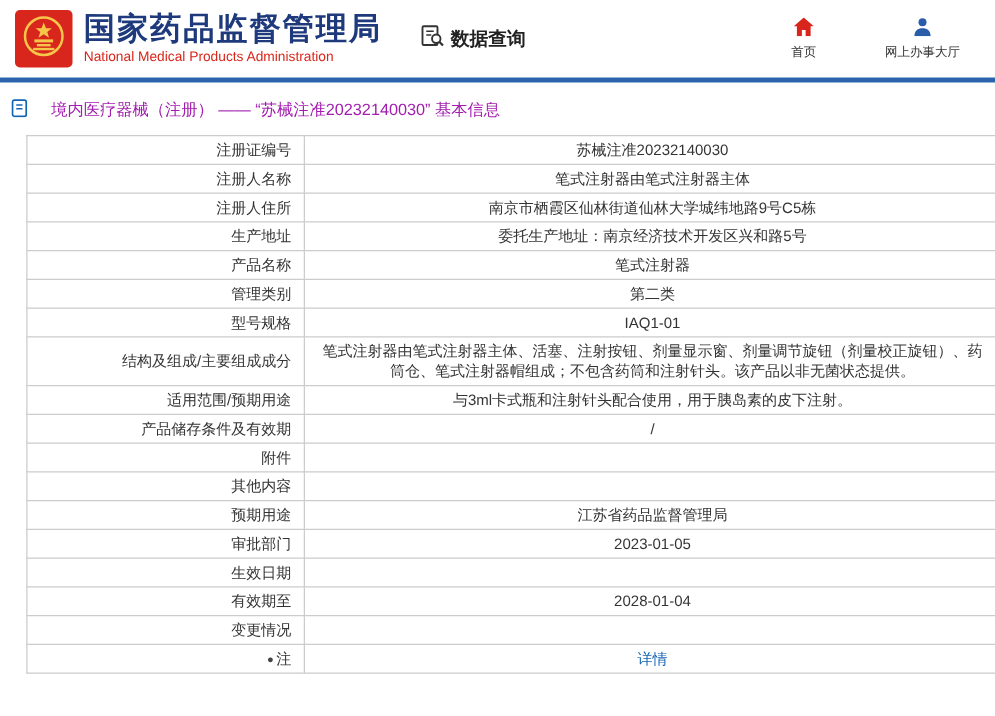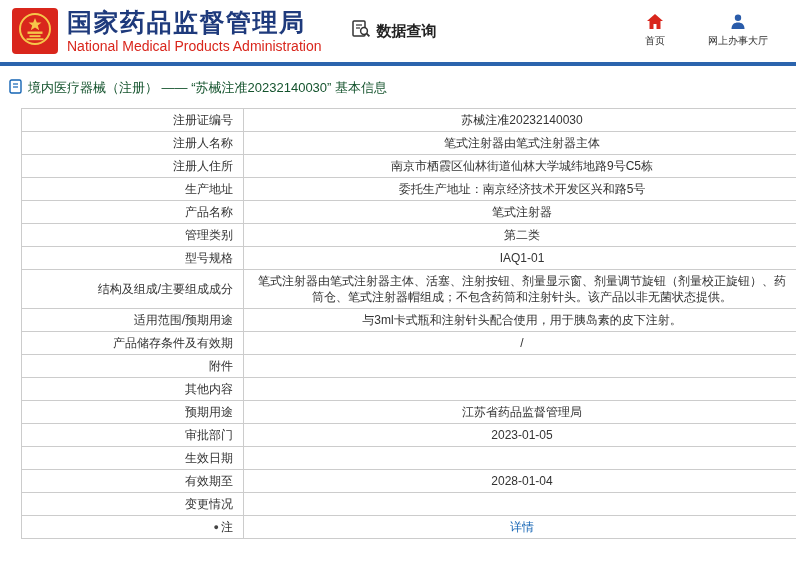--- a/index.html
+++ b/index.html
@@ -24,45 +24,45 @@
     width:46px; height:46px;
     background:#d9261c;
     border-radius:4px;
     display:flex; align-items:center; justify-content:center;
     flex:0 0 auto;
   }
   .agency { margin-left:9px; line-height:1.15; }
   .agency-zh {
     font-size:25px; font-weight:bold; color:#1e3a7c; letter-spacing:1.5px;
   }
-  .agency-en { font-size:14px; color:#d9261c; margin-top:2px; }
+  .agency-en { font-size:11px; color:#d9261c; margin-top:2px; }
 
   .data-query {
     display:flex; align-items:center; gap:5px;
     margin-left:30px;
   }
   .data-query-text { font-size:15px; font-weight:bold; color:#222; }
 
   .header-right {
     margin-left:auto;
-    display:flex; gap:36px; padding-right:14px;
+    display:flex; gap:48px; padding-right:14px;
   }
   .nav-item {
     display:flex; flex-direction:column; align-items:center; gap:3px;
     font-size:10px; color:#333; cursor:pointer; min-width:34px;
   }
 
   .blue-line { height:4px; background:#2b64ad; }
 
   
   .breadcrumb {
-    display:flex; align-items:center; gap:6px;
+    display:flex; align-items:center; gap:19px;
     padding:13px 10px 7px 9px;
     font-size:13px;
-    color:#14532d;
+    color:#a21caf;
   }
 
   
   table.info {
     border-collapse:collapse;
     width:780px;
     margin:4px 21px 0;
     table-layout:fixed;
   }
   .info td {

